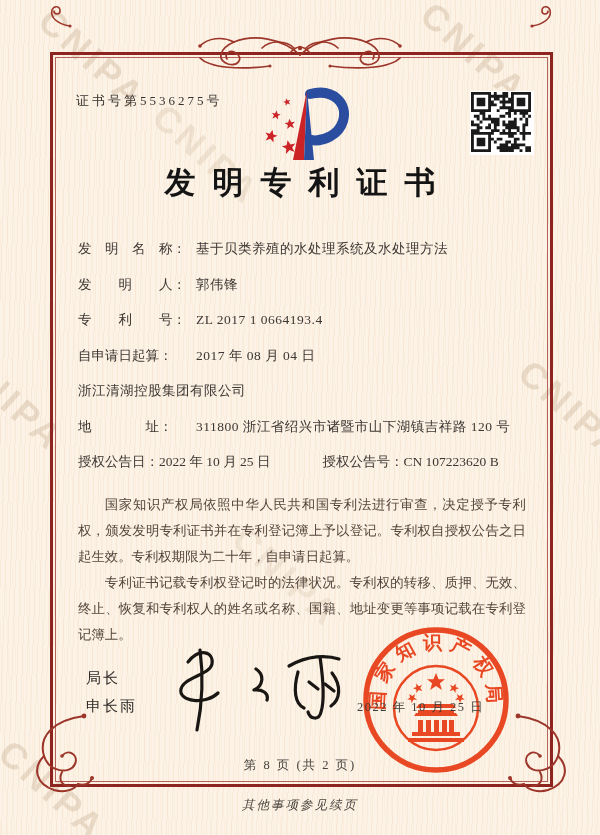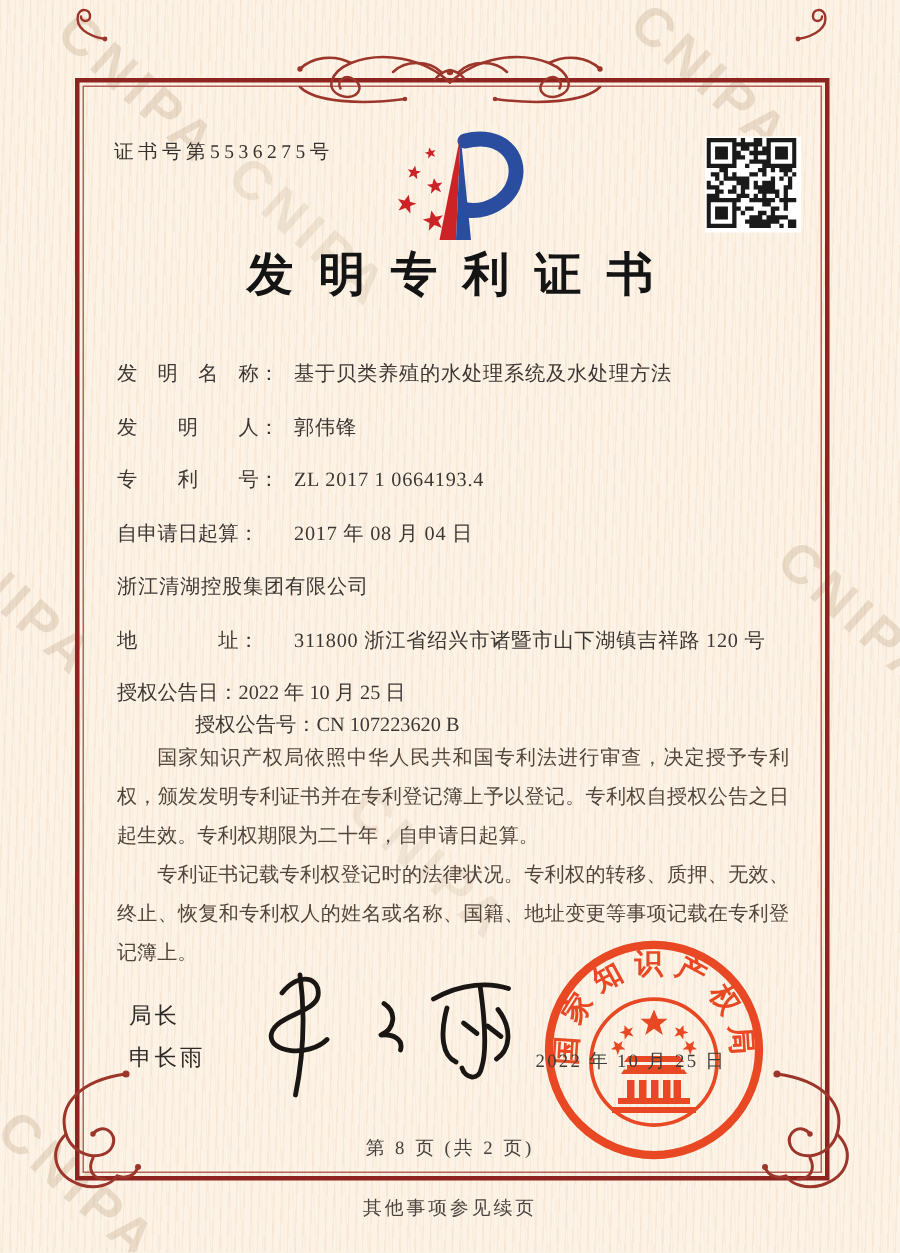--- a/index.html
+++ b/index.html
@@ -53,21 +53,21 @@
   .title{
     position:absolute;left:0;top:162px;width:100%;
     text-align:center;font-size:31px;font-weight:bold;color:#141414;
     letter-spacing:17px;text-indent:17px;
   }
   
   .fields{position:absolute;left:78px;top:238px;width:452px;}
   .field-row{display:flex;margin-bottom:14.5px;font-size:13.5px;color:#3d3733;line-height:21px;}
   .field-label{flex:0 0 118px;white-space:nowrap;}
   .field-value{flex:1;letter-spacing:.5px;}
-  .grant-row{display:flex;font-size:13.5px;color:#3d3733;line-height:21px;margin-top:1px;flex-direction:column;}
+  .grant-row{display:flex;font-size:13.5px;color:#3d3733;line-height:21px;margin-top:1px;}
   .grant-pair{white-space:nowrap;}
   .grant-pair + .grant-pair{margin-left:52px;}
   
   .body-text{
     position:absolute;left:78px;top:492px;width:448px;
     font-size:13.4px;line-height:26px;color:#54453c;text-align:justify;
   }
   .body-text p{margin:0;text-indent:2em;}
   
   .signer{position:absolute;left:86px;top:664px;font-size:15px;color:#2e2a27;letter-spacing:2px;line-height:28px;}
@@ -77,21 +77,21 @@
     position:absolute;left:357px;top:699px;width:160px;
     font-size:12.5px;letter-spacing:1.5px;color:#3d3c38;z-index:6;
     white-space:nowrap;
   }
   .page-info{
     position:absolute;left:0;top:757px;width:100%;text-align:center;
     font-size:12.5px;letter-spacing:2px;color:#46413d;
   }
   .footer-note{
     position:absolute;left:0;top:797px;width:100%;text-align:center;
-    font-size:12.5px;letter-spacing:2px;color:#4c453f;
+    font-size:12.5px;letter-spacing:2px;color:#4c453f;font-style:italic;
   }
 </style>
 </head>
 <body>
 
 <div class="page">
 
   <span class="wm wm1">CNIPA</span>
   <span class="wm wm2">CNIPA</span>
   <span class="wm wm3">CNIPA</span>

